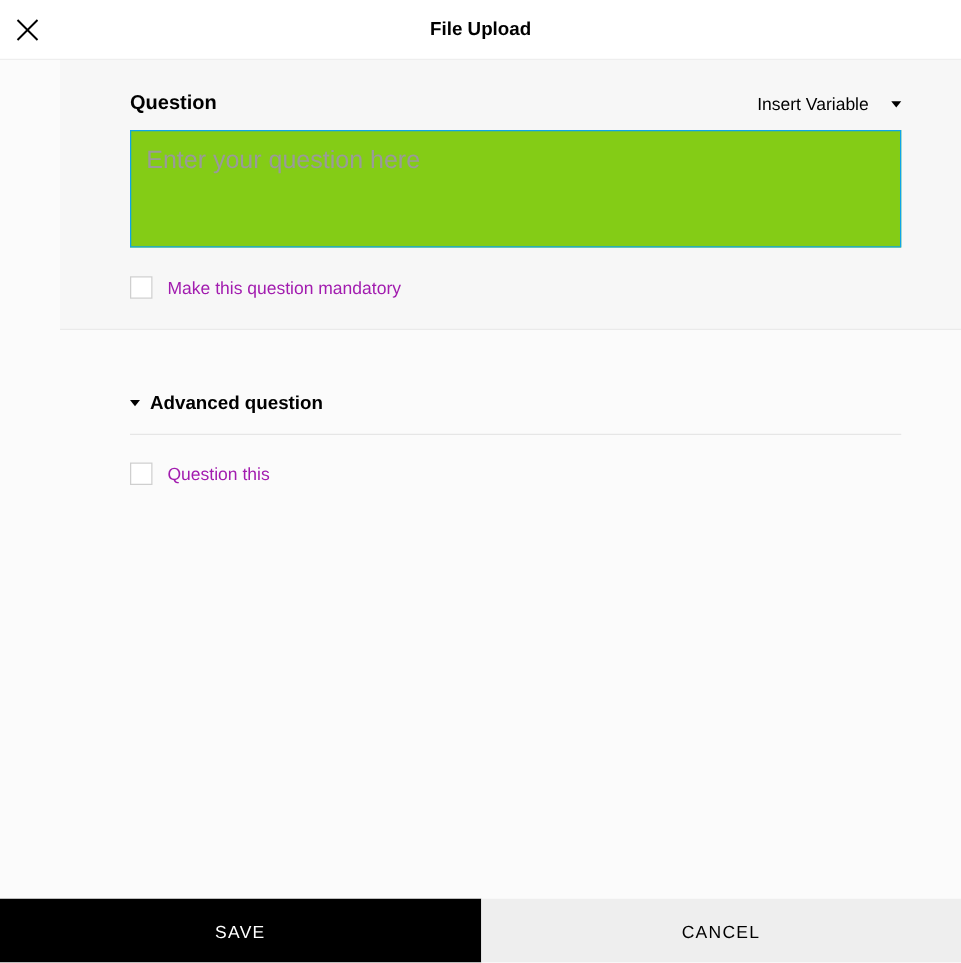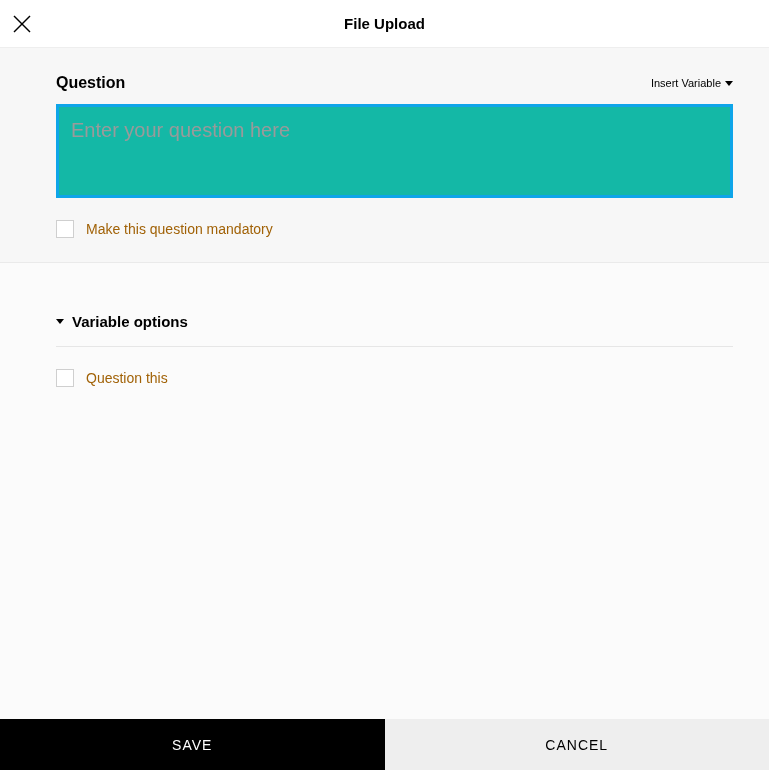--- a/index.html
+++ b/index.html
@@ -42,57 +42,58 @@
       stroke-width: 1.5;
     }
     .header-title {
       flex: 1;
       text-align: center;
       font-size: 15px;
       font-weight: 600;
       color: #000;
     }
     .section {
-      padding: 26px 36px 24px 56px;
+      padding: 26px 48px 24px 56px;
+      margin-left: 48px;
     }
     .section-question {
       background: #f7f7f7;
       border-bottom: 1px solid #eaeaea;
     }
     .question-row {
       display: flex;
       align-items: center;
       justify-content: space-between;
       margin-bottom: 12px;
     }
     .question-label {
       font-size: 16px;
       font-weight: 700;
       color: #000;
     }
     .insert-variable {
       display: flex;
       align-items: center;
-      gap: 4px;
-      font-size: 11px;
+      gap: 18px;
+      font-size: 14px;
       color: #000;
       cursor: pointer;
     }
     .insert-variable .caret {
       width: 0;
       height: 0;
       border-left: 4px solid transparent;
       border-right: 4px solid transparent;
       border-top: 5px solid #000;
     }
     .question-input {
       width: 100%;
       height: 94px;
-      border: 3px solid #0ea5e9;
-      background: #14b8a6;
+      border: 1px solid #0ea5e9;
+      background: #84cc16;
       padding: 12px 12px;
       font-size: 20px;
       font-family: inherit;
       font-weight: 300;
       resize: none;
       outline: none;
       color: #000;
     }
     .question-input::placeholder {
       color: #9a9a9a;
@@ -107,21 +108,21 @@
     .checkbox {
       width: 18px;
       height: 18px;
       border: 1px solid #cfcfcf;
       background: #ffffff;
       cursor: pointer;
       flex-shrink: 0;
     }
     .checkbox-label {
       font-size: 14px;
-      color: #a16207;
+      color: #a21caf;
     }
     .section-advanced {
       background: #fbfbfb;
       padding-top: 50px;
     }
     .advanced-header {
       display: flex;
       align-items: center;
       gap: 8px;
       font-size: 15px;
@@ -189,21 +190,21 @@
   <textarea class="question-input" placeholder="Enter your question here" style=""></textarea>
   <div class="checkbox-row">
     <div class="checkbox"></div>
     <div class="checkbox-label">Make this question mandatory</div>
   </div>
 </div>
 
 <div class="section section-advanced">
   <div class="advanced-header">
     <span class="caret"></span>
-    <span>Variable options</span>
+    <span>Advanced question</span>
   </div>
   <div class="advanced-body">
     <div class="checkbox-row">
       <div class="checkbox"></div>
       <div class="checkbox-label">Question this</div>
     </div>
   </div>
 </div>
 
 <div class="spacer"></div>

